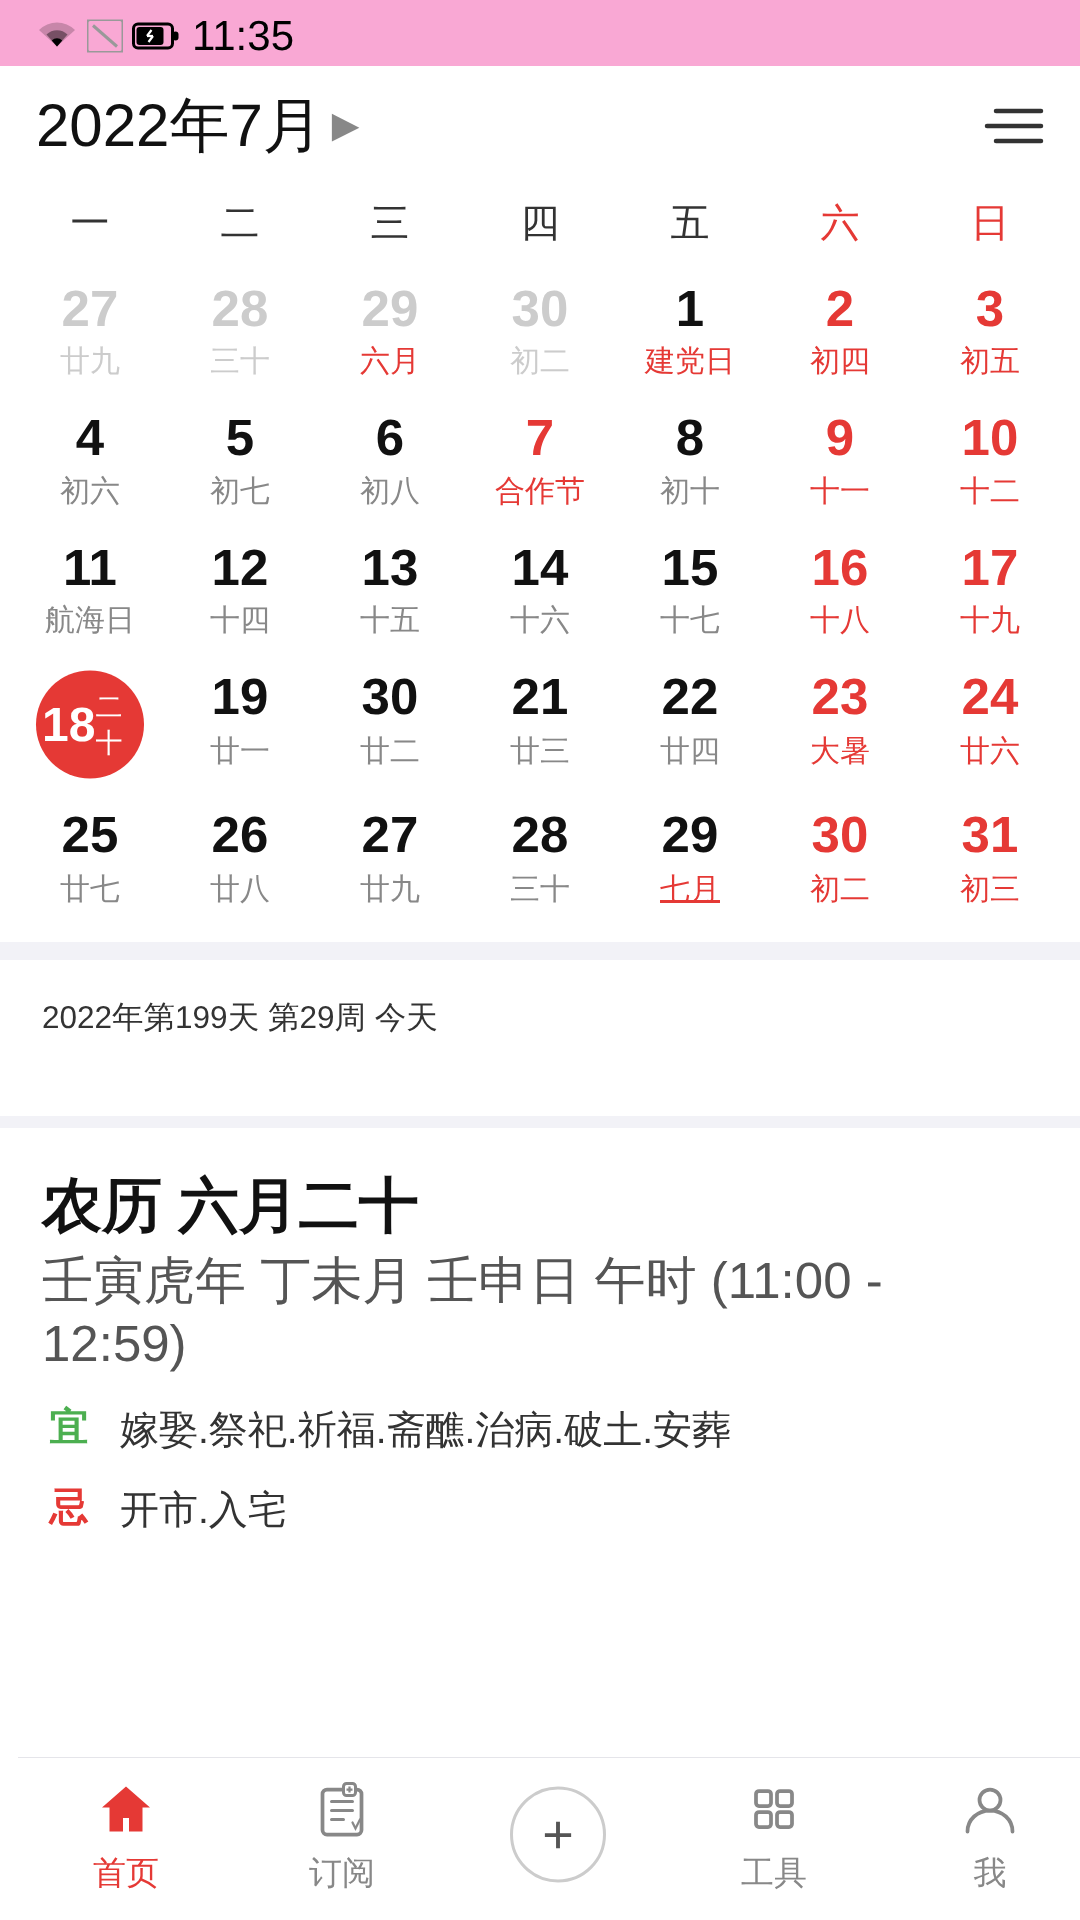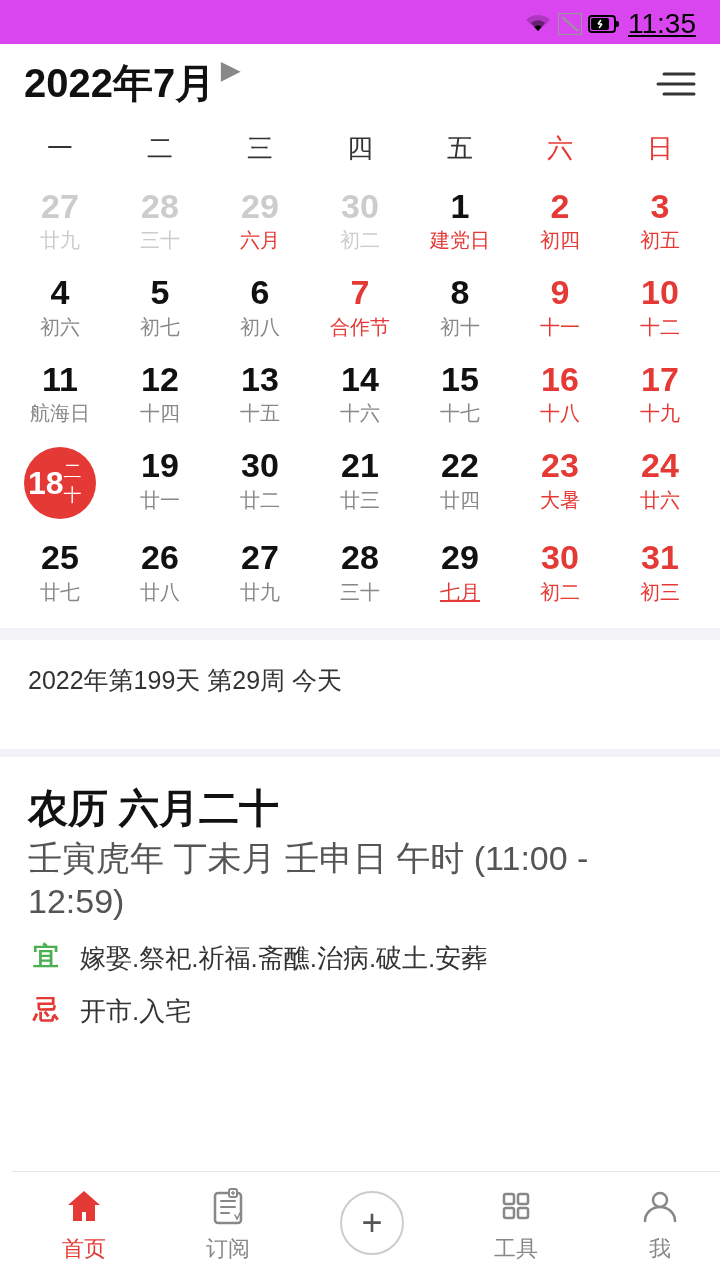--- a/index.html
+++ b/index.html
@@ -8,26 +8,24 @@
       width: 720px;
       min-height: 1280px;
       background: #fff;
       font-family: 'PingFang SC', 'Hiragino Sans GB', 'Microsoft YaHei', sans-serif;
       overflow-x: hidden;
     }
 
     
     .status-bar {
       display: flex;
-      justify-content: flex-end;
       align-items: center;
       padding: 8px 24px 4px;
-      background: #d946ef;
+      background: #f9a8d4;
       gap: 8px;
-      text-decoration: underline;
     }
     .status-icons {
       display: flex;
       align-items: center;
       gap: 6px;
     }
     .status-time {
       font-size: 28px;
       font-weight: 500;
       color: #000;
@@ -36,24 +34,24 @@
     
     .header {
       display: flex;
       align-items: center;
       justify-content: space-between;
       padding: 12px 24px 12px;
       background: #fff;
     }
     .header-title {
       font-size: 40px;
-      font-weight: bold;
+      font-weight: normal;
       color: #111;
       display: flex;
-      align-items: flex-start;
+      align-items: center;
       gap: 6px;
     }
     .header-arrow {
       font-size: 24px;
       color: #888;
     }
     .header-menu {
       font-size: 32px;
       color: #333;
       cursor: pointer;
@@ -141,21 +139,21 @@
       background: #f2f2f7;
       margin: 12px 0 0;
     }
 
     
     .info-section {
       padding: 24px 28px 16px;
       background: #fff;
     }
     .info-day-desc {
-      font-size: 25px;
+      font-size: 21px;
       color: #333;
       margin-bottom: 24px;
     }
 
     
     .lunar-section {
       padding: 0 28px 20px;
       background: #fff;
     }
     .lunar-title {

